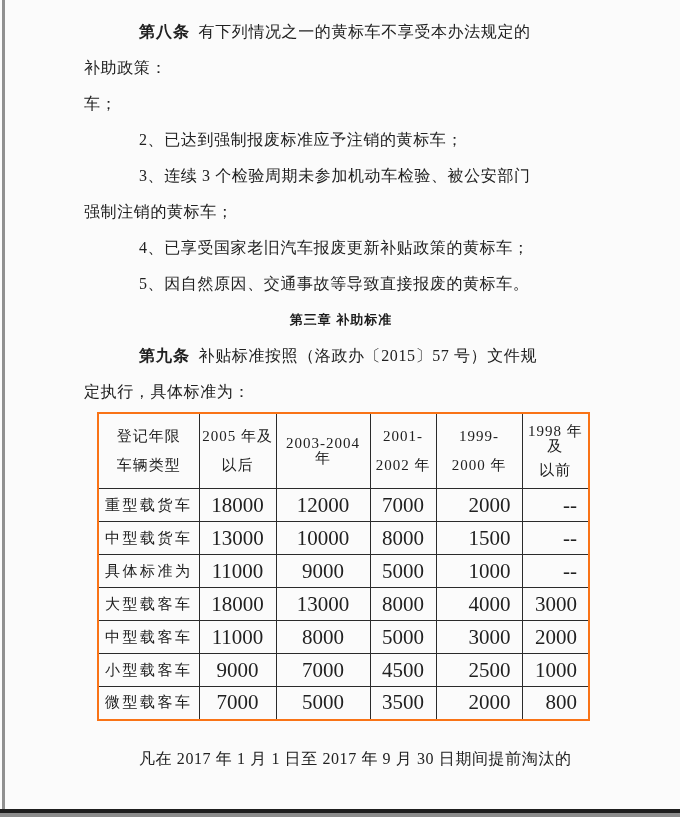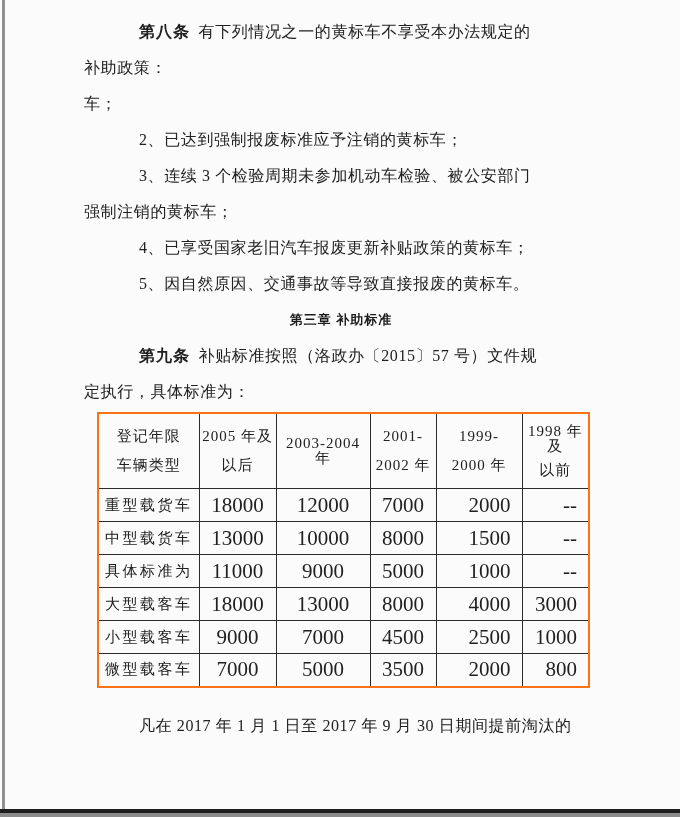--- a/index.html
+++ b/index.html
@@ -186,20 +186,28 @@
           </tr>
           <tr>
             <td class="rowlabel">大型载客车</td>
             <td class="num">18000</td>
             <td class="num">13000</td>
             <td class="num">8000</td>
             <td class="num right">4000</td>
             <td class="num right">3000</td>
           </tr>
           <tr>
+            <td class="rowlabel">中型载客车</td>
+            <td class="num">11000</td>
+            <td class="num">8000</td>
+            <td class="num">5000</td>
+            <td class="num right">3000</td>
+            <td class="num right">2000</td>
+          </tr>
+          <tr>
             <td class="rowlabel">小型载客车</td>
             <td class="num">9000</td>
             <td class="num">7000</td>
             <td class="num">4500</td>
             <td class="num right">2500</td>
             <td class="num right">1000</td>
           </tr>
           <tr>
             <td class="rowlabel">微型载客车</td>
             <td class="num">7000</td>

